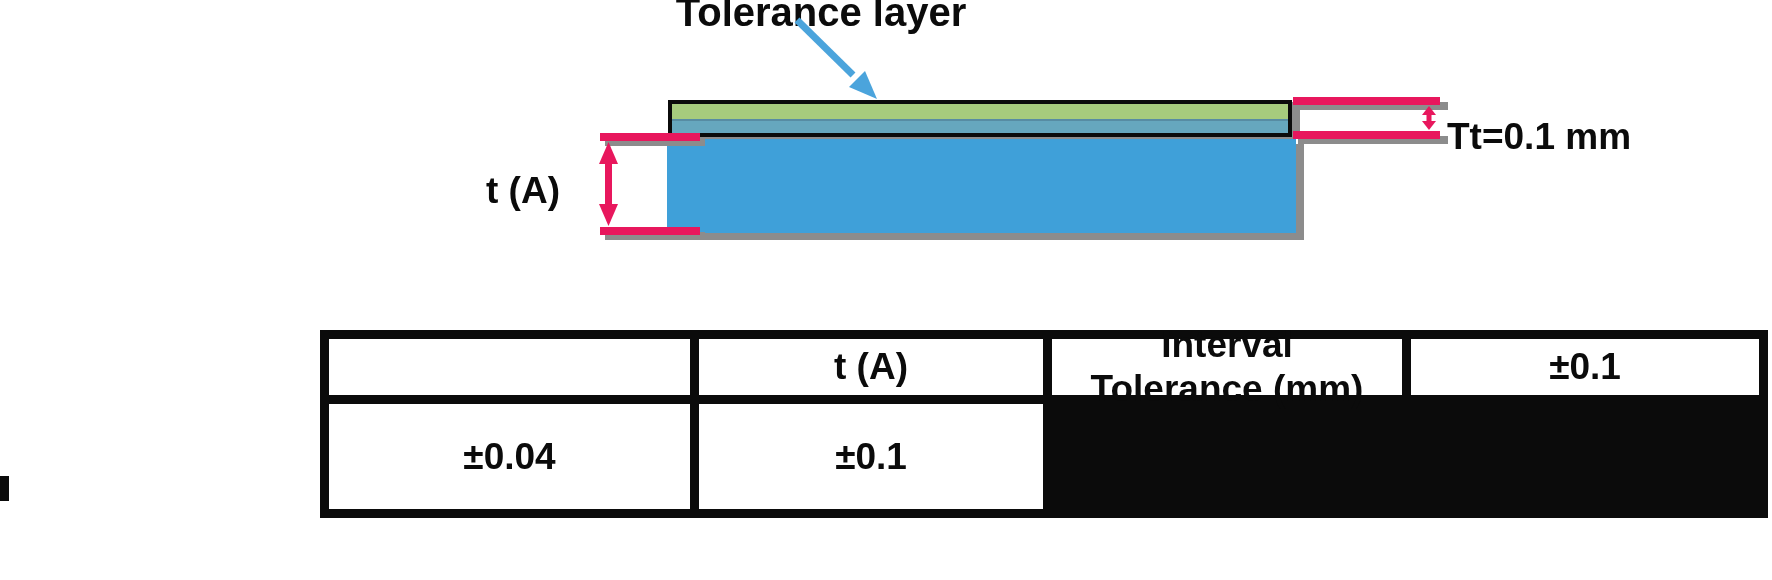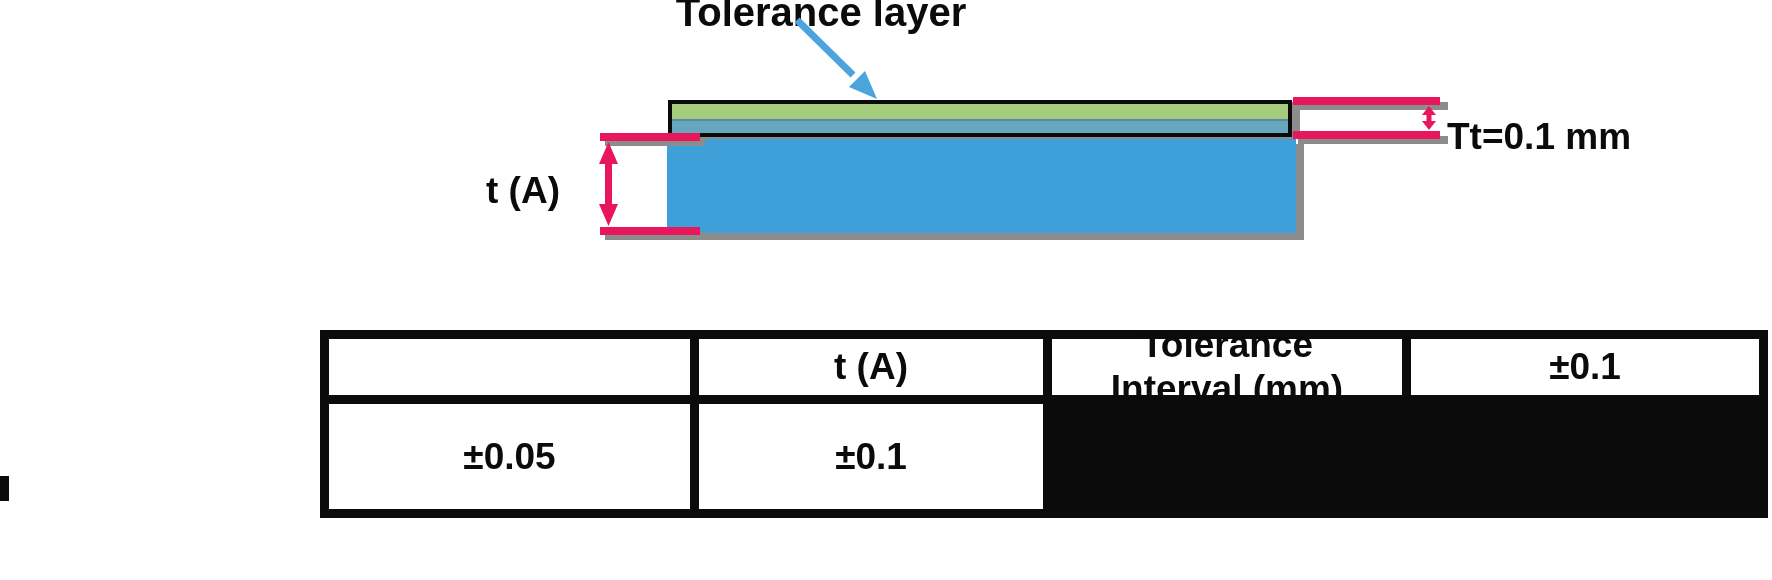--- a/index.html
+++ b/index.html
@@ -112,23 +112,23 @@
   </svg>
 
   <div class="dim-label-left">t (A)</div>
   <div class="dim-label-right">Tt=0.1 mm</div>
 
   <div class="tol-table">
     <div class="cell"></div>
     <div class="cell">t (A)</div>
 
     <div class="cell row-label">
-      <span>Tolerance</span>
-      <span>Interval (mm)</span>
+      <span>Interval</span>
+      <span>Tolerance (mm)</span>
     </div>
     <div class="cell">±0.1</div>
-    <div class="cell">±0.05</div>
+    <div class="cell">±0.04</div>
     <div class="cell">±0.1</div>
   </div>
 
   <div class="artifact"></div>
 
 </div>
 
 </body></html>

